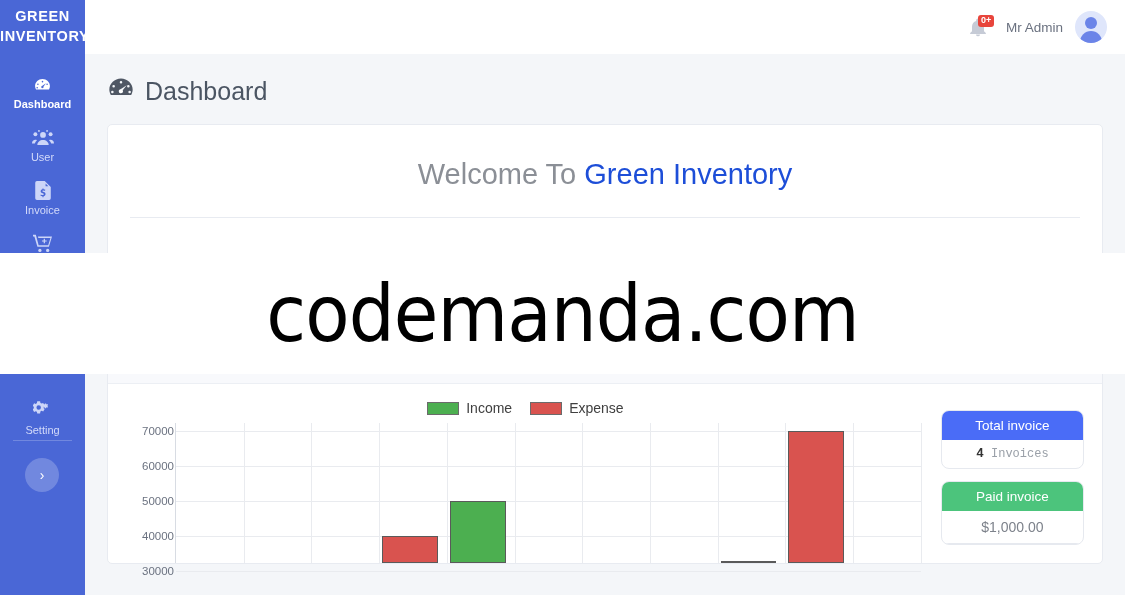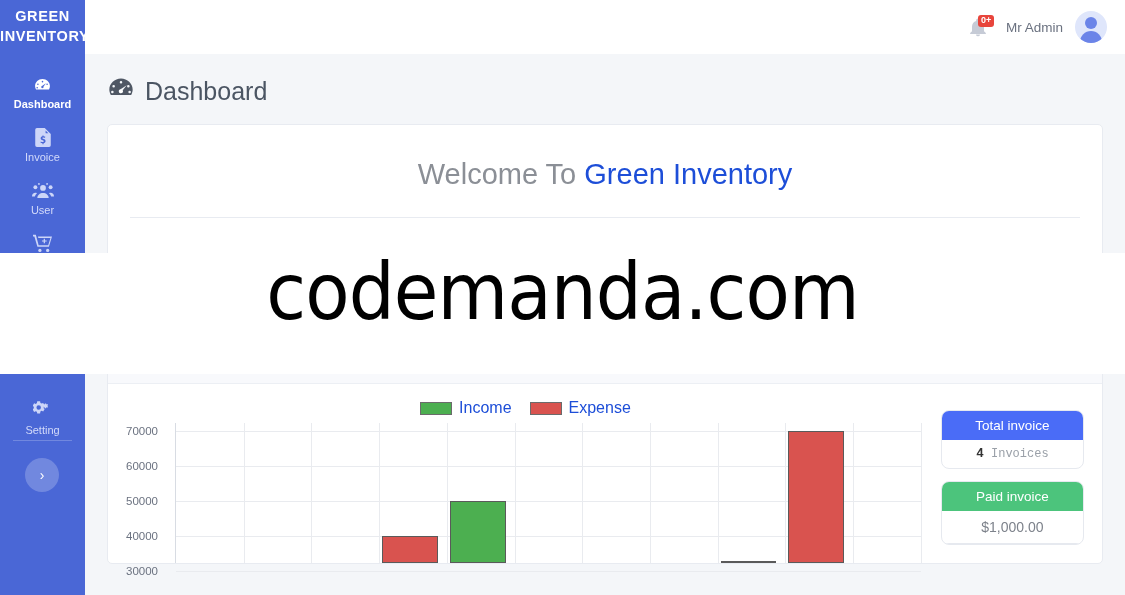--- a/index.html
+++ b/index.html
@@ -149,26 +149,26 @@
   .chart-body { display: flex; padding: 14px 10px 0 10px; }
   .chart-left { width: 820px; position: relative; }
   .chart-right { width: 160px; padding: 12px 8px 0 8px; }
 
   .legend {
     display: flex; justify-content: center; align-items: center; gap: 18px;
     height: 20px;
   }
   .legend-item { display: flex; align-items: center; gap: 7px; }
   .legend-swatch { width: 32px; height: 13px; border: 1px solid #6b6b6b; }
-  .legend-label { font-size: 16px; color: #1d4ed8; }
+  .legend-label { font-size: 14px; color: #404040; }
 
   .plot { position: relative; height: 140px; margin-top: 5px; }
   .ytick {
-    position: absolute; left: 8px; width: 52px;
-    text-align: left;
+    position: absolute; left: 14px; width: 52px;
+    text-align: center;
     font-size: 11.5px; color: #6b7280;
     transform: translateY(-50%);
   }
   .plot-area {
     position: absolute; left: 57px; right: 12px; top: 0; bottom: 0;
     border-left: 1px solid #d8dce3;
   }
   .hline { position: absolute; left: 0; right: 0; height: 1px; background: #e9ebef; }
   .vline { position: absolute; top: 0; bottom: 0; width: 1px; background: #e9ebef; }
   .bar {
@@ -199,21 +199,21 @@
     text-align: center; font-size: 12px; color: #9aa0a8; padding: 7px 0; font-family: Liberation Mono, monospace;
   }
   .stat-count b { color: #333; font-size: 12.5px; }
 
   
   #watermark-band {
     position: absolute; left: 0; top: 253px;
     width: 1125px; height: 121px;
     background: #ffffff;
     z-index: 50;
-    display: flex; justify-content: center;
+    display: flex; align-items: center; justify-content: center;
   }
   #watermark-text {
     font-family: "DejaVu Sans", sans-serif;
     font-size: 78px;
     color: #000000;
     letter-spacing: -1px;
     line-height: 1;
     transform: scaleX(0.93);
   }
 </style>
@@ -230,45 +230,45 @@
 
     <div class="nav-list">
 
       <a class="nav-item active">
         <span class="nav-ico">
           <svg width="19" height="19" viewBox="0 0 24 24" fill="#ffffff">
             <path d="M12 5C6.8 5 2.6 9 2.6 14c0 1.6.4 3.1 1.2 4.4h16.4c.8-1.3 1.2-2.8 1.2-4.4 0-5-4.2-9-9.4-9zm0 2.4a1 1 0 110 2 1 1 0 010-2zM6.2 10.6a1 1 0 110 2 1 1 0 010-2zm11.6 0a1 1 0 110 2 1 1 0 010-2zM5.3 15a1 1 0 110 2 1 1 0 010-2zm11.2-4.6l-3.2 4.1a1.5 1.5 0 11-1.5-.9l4.7-3.2z"></path>
           </svg>
         </span>
         <span class="nav-label">Dashboard</span>
-      </a>
-
-      <a class="nav-item">
-        <span class="nav-ico">
-          <svg width="16" height="19" viewBox="0 0 18 22" fill="#cdd6f8">
-            <path d="M11 0H2a2 2 0 00-2 2v18a2 2 0 002 2h14a2 2 0 002-2V7l-7-7zm1 2.8L15.2 6H12V2.8zM9.6 17.6v1.1H8.4v-1c-1-.1-1.9-.5-2.4-.9l.5-1.3c.6.4 1.4.7 2.2.7.8 0 1.3-.3 1.3-.9 0-.5-.4-.8-1.4-1.1-1.4-.5-2.3-1.1-2.3-2.4 0-1.1.8-2 2.1-2.2v-1h1.2v1c1 0 1.6.3 2.1.5l-.4 1.3c-.4-.2-1-.5-1.9-.5-.9 0-1.2.4-1.2.8 0 .5.5.7 1.6 1.1 1.5.5 2.1 1.2 2.1 2.4s-.8 2.1-2.3 2.4z"></path>
-          </svg>
-        </span>
-        <span class="nav-label">Invoice</span>
       </a>
 
       <a class="nav-item">
         <span class="nav-ico">
           <svg width="22" height="19" viewBox="0 0 26 20" fill="#cdd6f8">
             <circle cx="13" cy="7" r="3.4"></circle>
             <path d="M6.3 19c0-3.7 3-6.1 6.7-6.1s6.7 2.4 6.7 6.1H6.3z"></path>
             <circle cx="4" cy="6.2" r="2.3"></circle>
             <path d="M0 17c0-2.6 1.8-4.2 4-4.2.7 0 1.3.2 1.9.4A8.4 8.4 0 003.3 17H0z"></path>
             <circle cx="22" cy="6.2" r="2.3"></circle>
             <path d="M26 17h-3.3a8.4 8.4 0 00-2.6-3.8c.6-.2 1.2-.4 1.9-.4 2.2 0 4 1.6 4 4.2z"></path>
             <circle cx="8.2" cy="2.2" r="1.1"></circle>
             <circle cx="17.8" cy="2.2" r="1.1"></circle>
           </svg>
         </span>
         <span class="nav-label">User</span>
+      </a>
+
+      <a class="nav-item">
+        <span class="nav-ico">
+          <svg width="16" height="19" viewBox="0 0 18 22" fill="#cdd6f8">
+            <path d="M11 0H2a2 2 0 00-2 2v18a2 2 0 002 2h14a2 2 0 002-2V7l-7-7zm1 2.8L15.2 6H12V2.8zM9.6 17.6v1.1H8.4v-1c-1-.1-1.9-.5-2.4-.9l.5-1.3c.6.4 1.4.7 2.2.7.8 0 1.3-.3 1.3-.9 0-.5-.4-.8-1.4-1.1-1.4-.5-2.3-1.1-2.3-2.4 0-1.1.8-2 2.1-2.2v-1h1.2v1c1 0 1.6.3 2.1.5l-.4 1.3c-.4-.2-1-.5-1.9-.5-.9 0-1.2.4-1.2.8 0 .5.5.7 1.6 1.1 1.5.5 2.1 1.2 2.1 2.4s-.8 2.1-2.3 2.4z"></path>
+          </svg>
+        </span>
+        <span class="nav-label">Invoice</span>
       </a>
 
       <a class="nav-item">
         <span class="nav-ico">
           <svg width="19" height="19" viewBox="0 0 22 22" fill="#cdd6f8">
             <path d="M0 1h3.3l3.2 12.1h11.1l2.6-8.4H6.2l-.5-1.9H22l-3.6 12H5.1L1.6 2.9H0V1z"></path>
             <circle cx="8" cy="19" r="1.9"></circle>
             <circle cx="17" cy="19" r="1.9"></circle>
             <path d="M12.4 5.4h1.4v2h2v1.4h-2v2h-1.4v-2h-2V7.4h2v-2z"></path>
           </svg>

